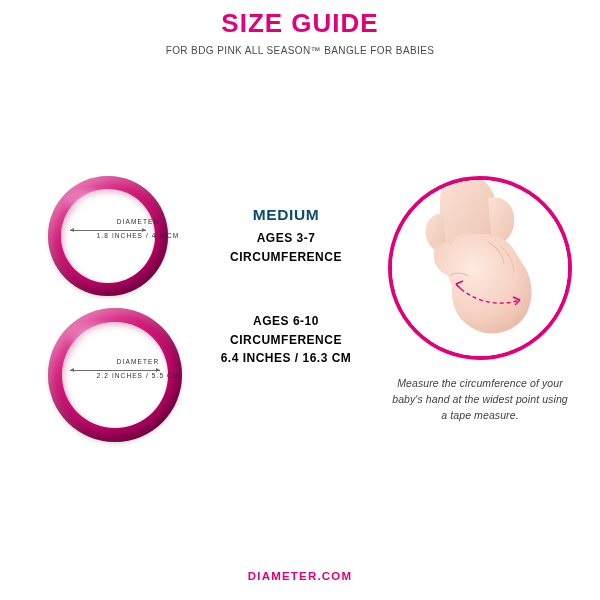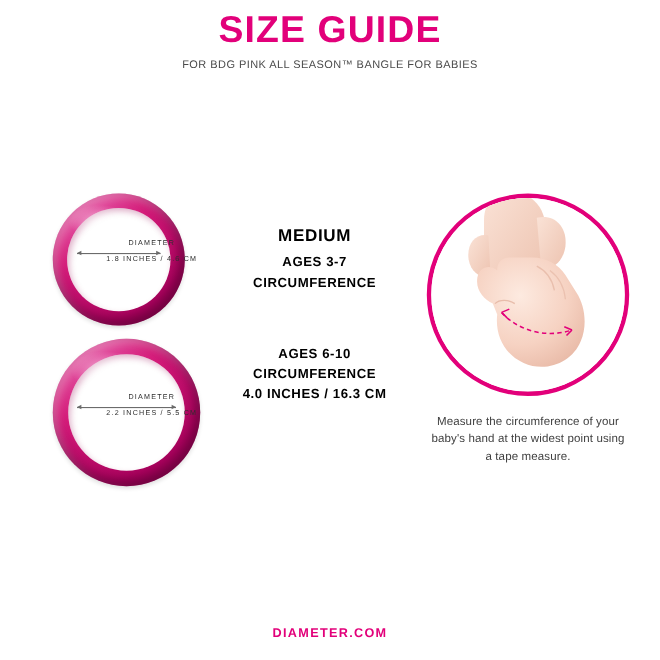--- a/index.html
+++ b/index.html
@@ -23,21 +23,21 @@
 
   
   .header {
     position: absolute;
     top: 10px;
     left: 0;
     width: 600px;
     text-align: center;
   }
   .title {
-    font-size: 34px;
+    font-size: 26px;
     font-weight: bold;
     letter-spacing: 1px;
     color: #e2007a;
     margin: 0;
     line-height: 1.05;
   }
   .subtitle {
     margin-top: 8px;
     font-size: 10px;
     letter-spacing: 0.4px;
@@ -124,39 +124,40 @@
     left: 196px;
     top: 206px;
     width: 180px;
     text-align: center;
   }
   .size-block { margin-bottom: 46px; }
   .size-name {
     font-size: 15.5px;
     font-weight: bold;
     letter-spacing: 0.6px;
-    color: #000000;
+    color: #0c4a6e;
     margin-bottom: 5px;
   }
   .size-line {
     font-size: 12px;
     letter-spacing: 0.5px;
     color: #000000;
     line-height: 1.55;
     font-weight: bold;
   }
   .size-block.second { margin-top: 4px; }
 
   
   .photo-wrap {
     position: absolute;
     left: 388px;
     top: 176px;
     width: 184px;
     text-align: center;
+    font-style: italic;
   }
   .photo-circle {
     position: relative;
     width: 176px;
     height: 176px;
     border-radius: 50%;
     border: 4px solid #e2007a;
     overflow: hidden;
     background: #ffffff;
   }
@@ -216,21 +217,21 @@
 
   <div class="sizes">
     <div class="size-block first">
       <div class="size-name">MEDIUM</div>
       <div class="size-line">AGES 3-7</div>
       <div class="size-line">CIRCUMFERENCE</div>
     </div>
     <div class="size-block second">
       <div class="size-line">AGES 6-10</div>
       <div class="size-line">CIRCUMFERENCE</div>
-      <div class="size-line">4.0 INCHES / 16.3 CM</div>
+      <div class="size-line">6.4 INCHES / 16.3 CM</div>
     </div>
   </div>
 
   <div class="photo-wrap">
     <div class="photo-circle">
       <svg class="hand-svg" width="176" height="176" viewBox="0 0 176 176">
         <defs>
           <radialGradient id="skin" cx="40%" cy="35%" r="75%">
             <stop offset="0%" stop-color="#fdeae0"></stop>
             <stop offset="60%" stop-color="#f6d2c2"></stop>

